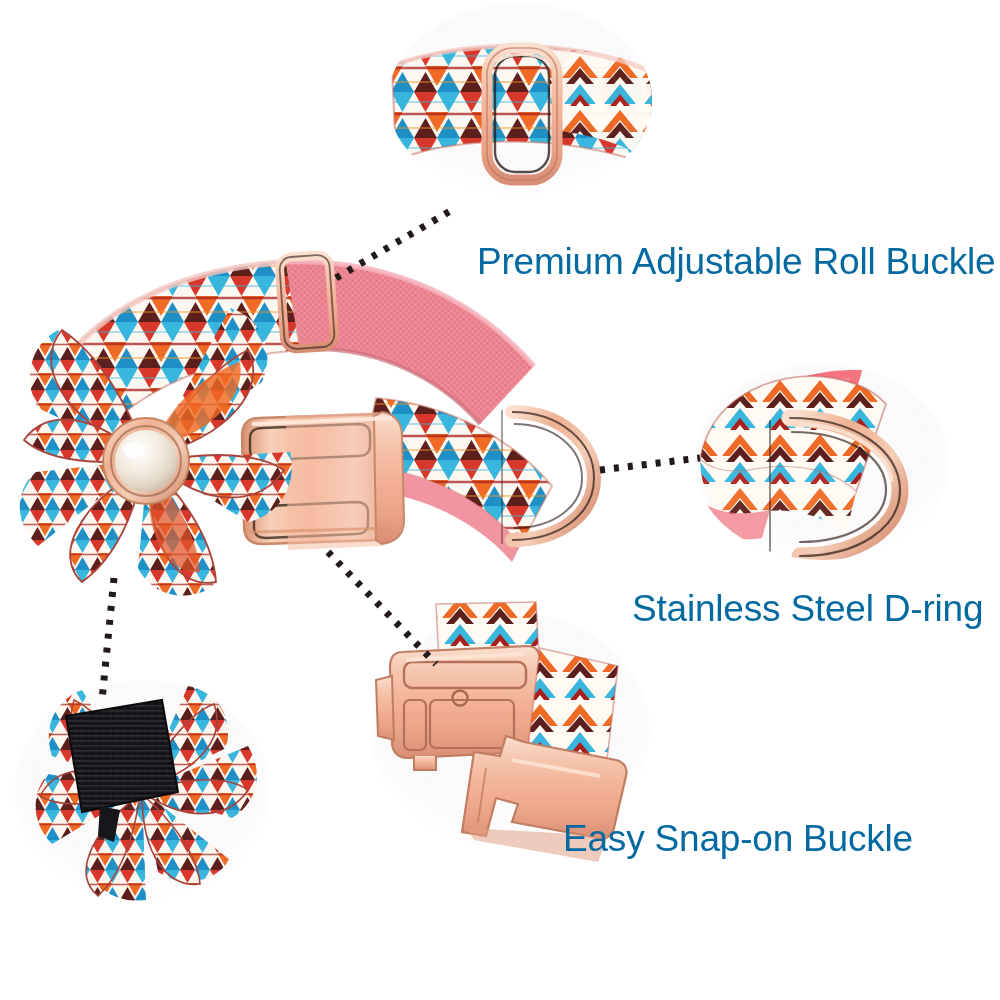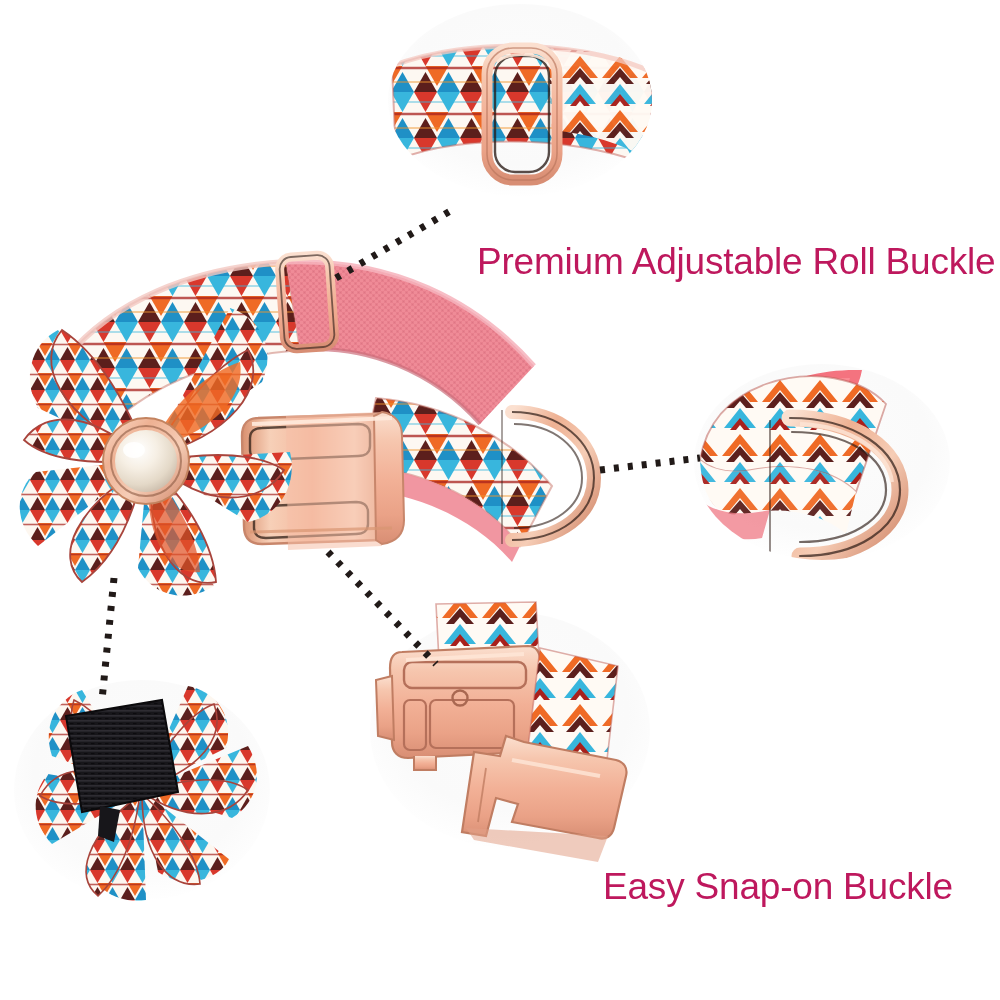--- a/index.html
+++ b/index.html
@@ -11,31 +11,31 @@
   #stage {
     position: relative;
     width: 1000px;
     height: 1000px;
     background: #ffffff;
     overflow: hidden;
     font-family: "Liberation Sans", sans-serif;
   }
   .label {
     position: absolute;
-    color: #be185d;
+    color: #0369a1;
     font-family: "Liberation Sans", sans-serif;
     font-size: 37px;
     font-weight: 400;
     letter-spacing: -0.2px;
     white-space: nowrap;
     line-height: 1;
   }
   #label-roll-buckle { left: 477px; top: 243px; }
   #label-d-ring      { left: 632px; top: 590px; }
-  #label-snap-buckle { left: 563px; top: 868px; margin-left: 40px; }
+  #label-snap-buckle { left: 563px; top: 820px; }
   #label-flower      { left: 50px;  top: 934px; }
 
   .art { position: absolute; left: 0; top: 0; }
   svg { display: block; }
 </style>
 </head>
 <body style="background: rgb(255, 255, 255);">
 
 <div id="stage">
 
@@ -354,17 +354,18 @@
     <g stroke="#211a18" stroke-width="7" stroke-linecap="butt" fill="none">
       <path d="M336,278 L452,210" stroke-dasharray="5 9"></path>
       <path d="M600,470 L700,458" stroke-dasharray="5 9"></path>
       <path d="M328,552 L436,664" stroke-dasharray="5 9"></path>
       <path d="M114,578 L102,700" stroke-dasharray="5 9"></path>
     </g>
   </svg>
 
   <div class="label" id="label-roll-buckle">Premium Adjustable Roll Buckle</div>
 
+  <div class="label" id="label-d-ring">Stainless Steel D-ring</div>
 
   <div class="label" id="label-snap-buckle">Easy Snap-on Buckle</div>
 
 
 </div>
 
 </body></html>

